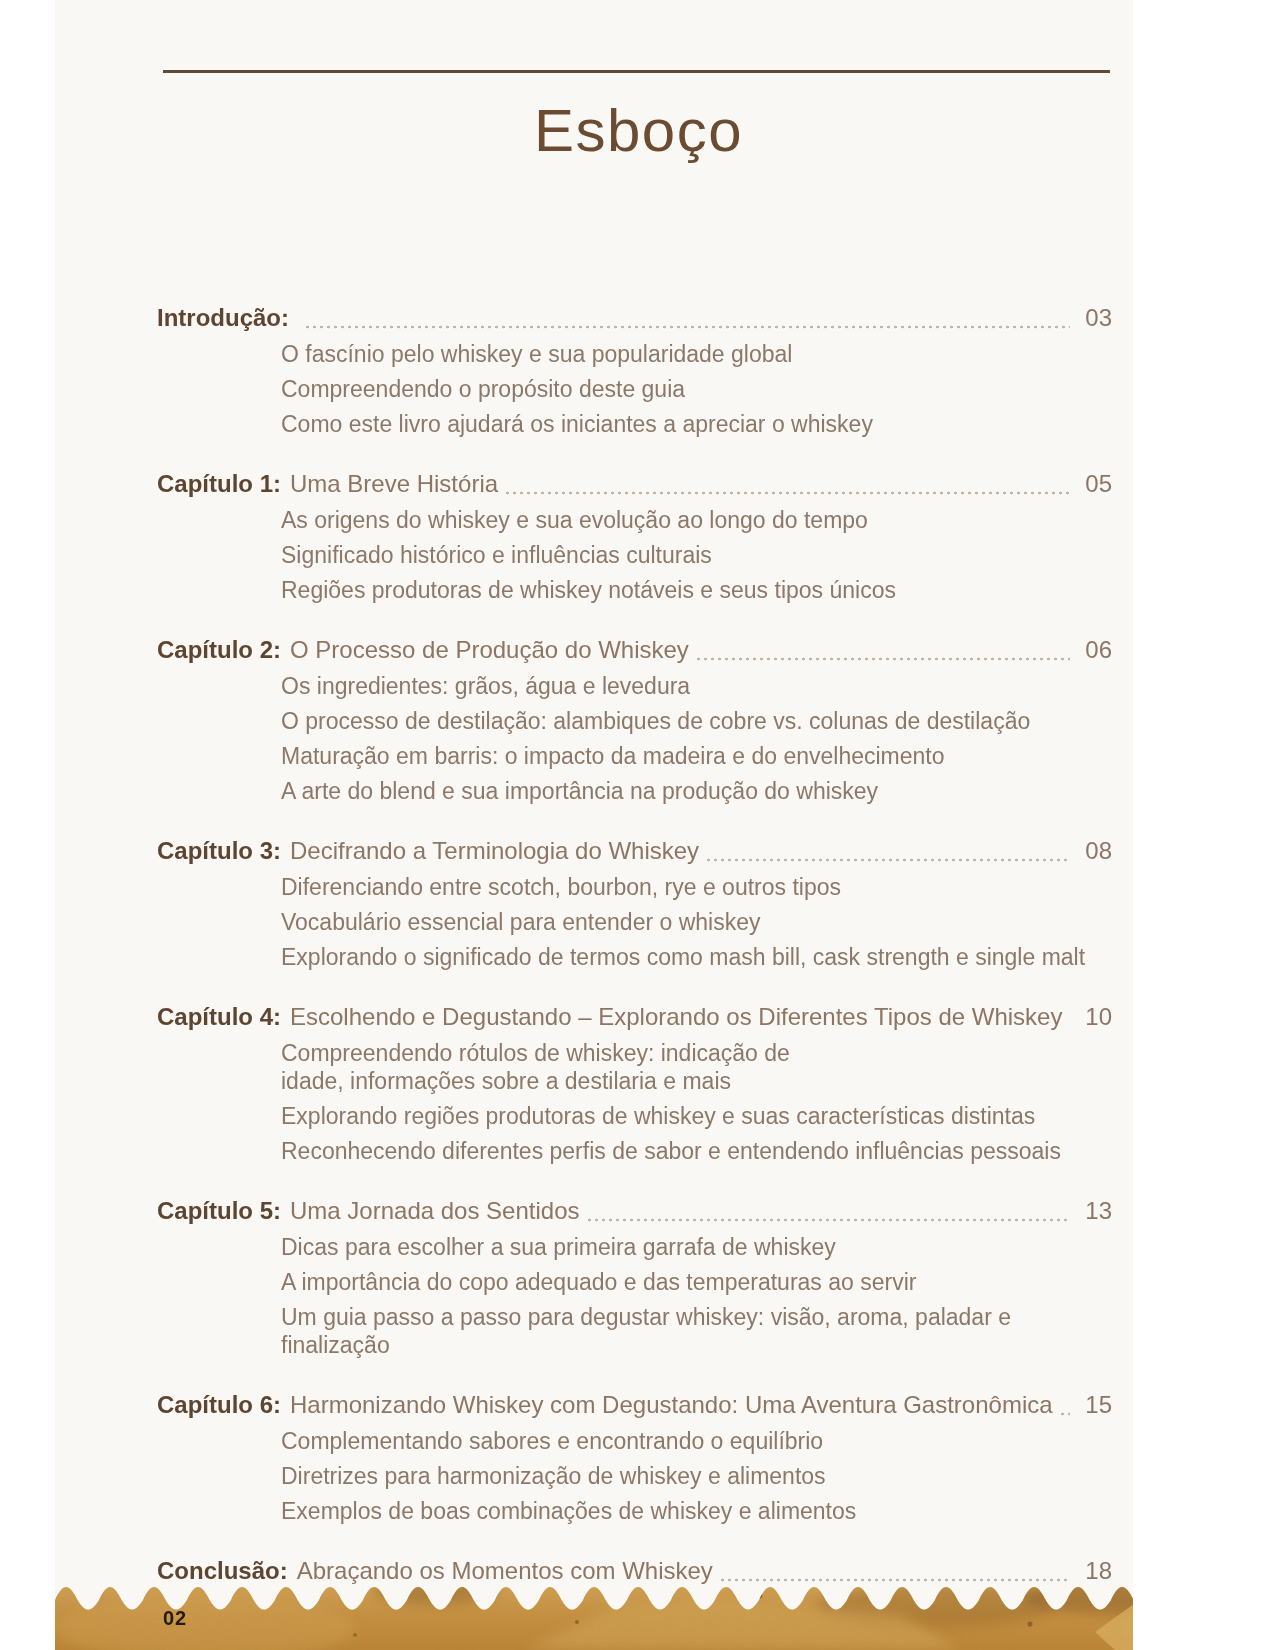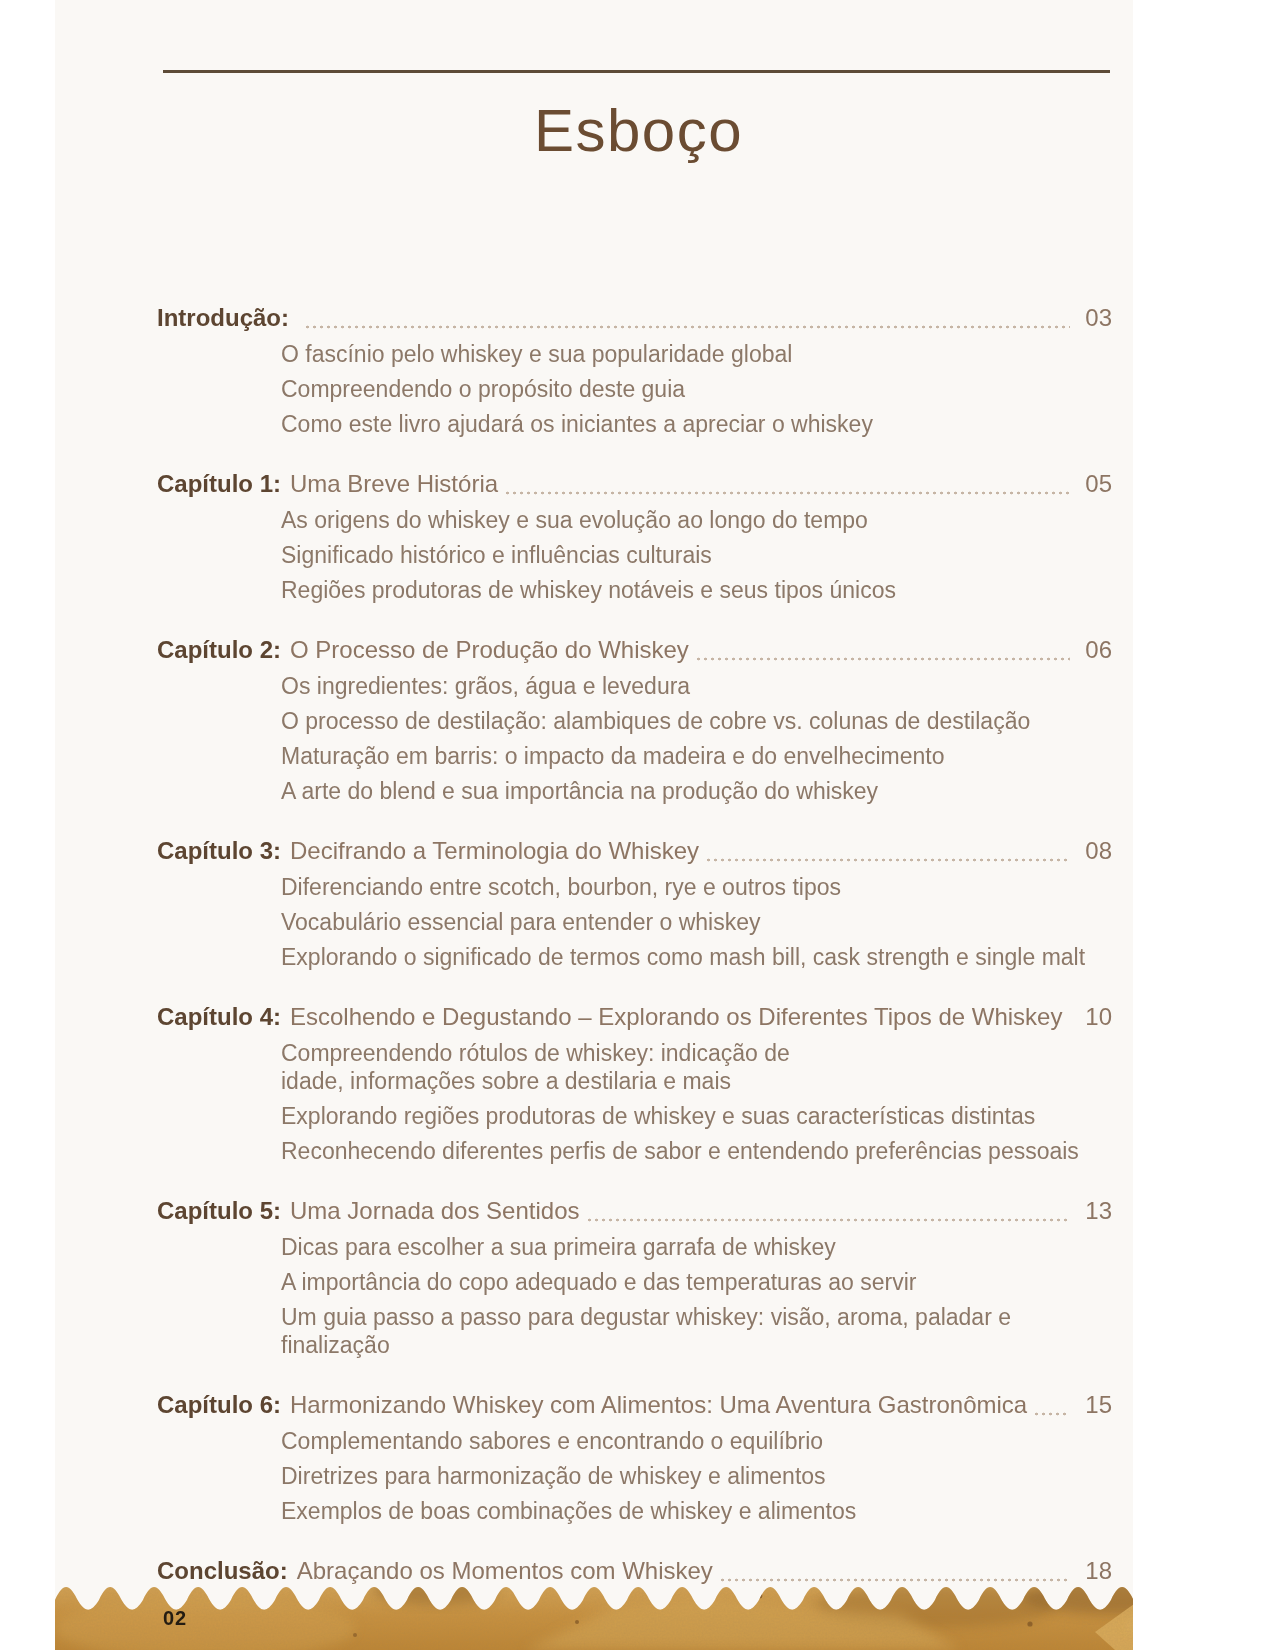--- a/index.html
+++ b/index.html
@@ -122,42 +122,42 @@
     <div class="toc-heading">
       <span class="label">Capítulo 4:</span>
       <span class="heading-title">Escolhendo e Degustando – Explorando os Diferentes Tipos de Whiskey</span>
       <span class="leader"></span>
       <span class="pagenum">10</span>
     </div>
     <ul class="toc-subs">
             <li>Compreendendo rótulos de whiskey: indicação de
 idade, informações sobre a destilaria e mais</li>
             <li>Explorando regiões produtoras de whiskey e suas características distintas</li>
-            <li>Reconhecendo diferentes perfis de sabor e entendendo preferências pessoais</li>
+            <li>Reconhecendo diferentes perfis de sabor e entendendo influências pessoais</li>
           </ul>
   </section>
 
   <section class="toc-block">
     <div class="toc-heading">
       <span class="label">Capítulo 5:</span>
       <span class="heading-title">Uma Jornada dos Sentidos</span>
       <span class="leader"></span>
       <span class="pagenum">13</span>
     </div>
     <ul class="toc-subs">
             <li>Dicas para escolher a sua primeira garrafa de whiskey</li>
             <li>A importância do copo adequado e das temperaturas ao servir</li>
             <li>Um guia passo a passo para degustar whiskey: visão, aroma, paladar e finalização</li>
           </ul>
   </section>
 
   <section class="toc-block">
     <div class="toc-heading">
       <span class="label">Capítulo 6:</span>
-      <span class="heading-title">Harmonizando Whiskey com Alimentos: Uma Aventura Gastronômica</span>
+      <span class="heading-title">Harmonizando Whiskey com Degustando: Uma Aventura Gastronômica</span>
       <span class="leader"></span>
       <span class="pagenum">15</span>
     </div>
     <ul class="toc-subs">
             <li>Complementando sabores e encontrando o equilíbrio</li>
             <li>Diretrizes para harmonização de whiskey e alimentos</li>
             <li>Exemplos de boas combinações de whiskey e alimentos</li>
           </ul>
   </section>
 

